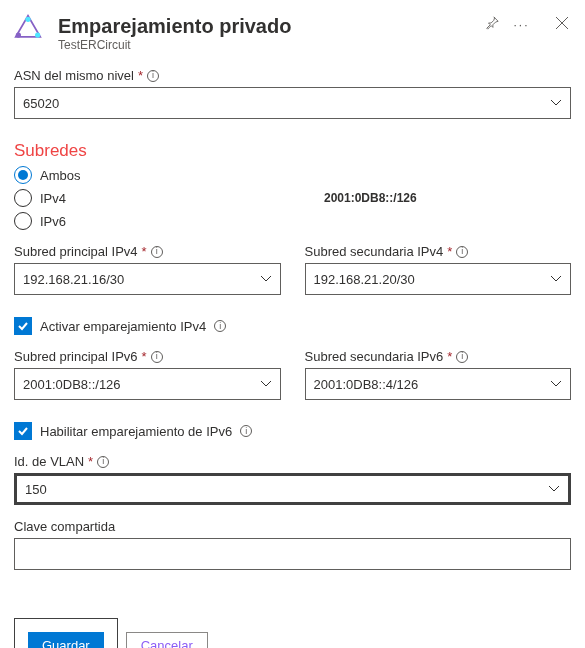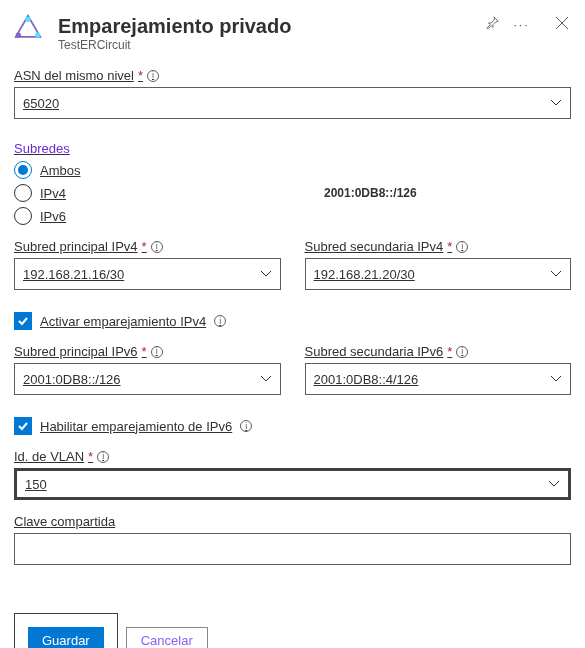--- a/index.html
+++ b/index.html
@@ -12,21 +12,21 @@
     width: 585px;
     padding: 14px 14px 20px 14px;
   }
   .header { display: flex; align-items: flex-start; gap: 16px; margin-bottom: 16px; }
   .header-icon { width: 28px; height: 28px; flex-shrink: 0; }
   .header-titles { flex: 1; }
   .header-title { font-size: 20px; font-weight: 600; margin: 0; line-height: 24px; }
   .header-sub { font-size: 12px; color: #605e5c; margin: 0; }
   .header-actions { display: flex; gap: 10px; align-items: center; color: #605e5c; }
   .header-actions .icon-btn { cursor: pointer; padding: 2px; }
-  .field-group { margin-bottom: 14px; text-decoration: underline; }
+  .field-group { margin-bottom: 14px; }
   .field-label { font-size: 13px; margin-bottom: 4px; display: flex; align-items: center; gap: 4px; color:#323130;}
   .req { color: #a4262c; }
   .info-icon { width: 12px; height: 12px; border: 1px solid #605e5c; border-radius: 50%; display: inline-flex; align-items: center; justify-content: center; font-size: 9px; color: #605e5c; line-height:1;}
   .select-box, .text-input {
     width: 100%;
     border: 1px solid #605e5c;
     background: #fff;
     height: 32px;
     padding: 0 8px;
     font-size: 13px;
@@ -46,21 +46,21 @@
   .row-2col { display: flex; gap: 24px; }
   .row-2col > * { flex: 1; }
   .checkbox-row { display: flex; align-items: center; gap: 8px; cursor: pointer; margin-top:8px;}
   .checkbox { width: 18px; height: 18px; background: #0078d4; display:flex; align-items:center; justify-content:center; flex-shrink:0;}
   .checkbox svg { width: 12px; height: 12px; }
   .vlan-box { border: 3px solid #404040; }
   .footer { margin-top: 48px; display:flex; gap:8px; align-items:center;}
   .btn-primary { background:#0078d4; color:#fff; border:none; height:26px; padding:0 14px; font-size:13px; cursor:pointer;}
   .btn-secondary { background:#fff; color:#8b5cf6; border:1px solid #8a8886; height:26px; padding:0 14px; font-size:13px; cursor:pointer;}
   .highlight-box { border: 1px solid #404040; padding: 13px; display:inline-block; }
-  .section-label { font-size:13px; margin-bottom:4px; color:#6d28d9;margin-top:22px;}
+  .section-label { font-size:17px; margin-bottom:4px; color:#ef4444;margin-top:22px;}
 </style>
 </head>
 <body>
 
 <div class="header">
   <div class="header-icon">
     <svg viewBox="0 0 32 32">
       <polygon points="16,2 30,26 2,26" fill="none" stroke="#8661c5" stroke-width="2"></polygon>
       <circle cx="16" cy="6" r="3" fill="#50e6ff"></circle>
       <circle cx="27" cy="24" r="3" fill="#50e6ff"></circle>

